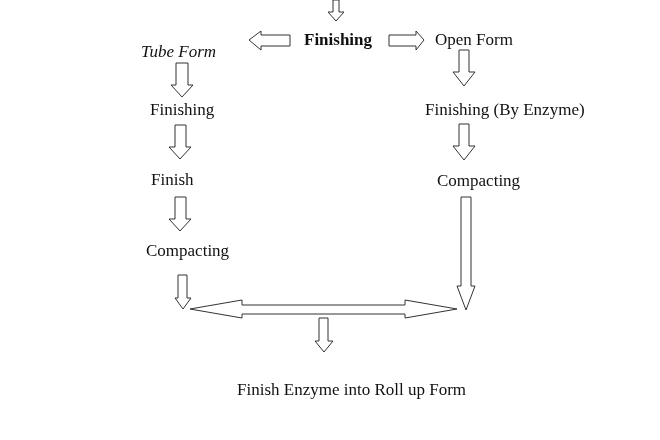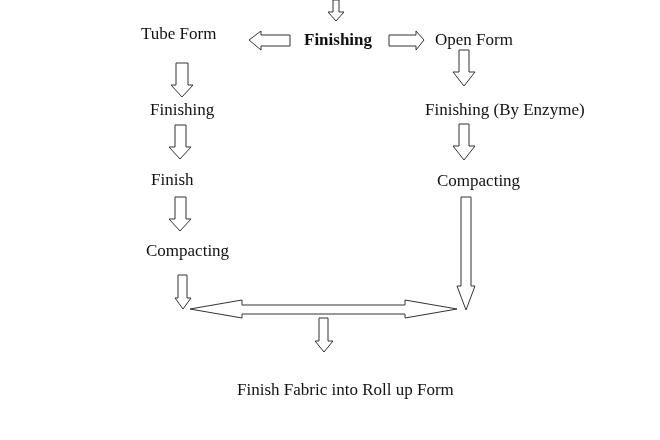--- a/index.html
+++ b/index.html
@@ -37,22 +37,22 @@
     <path class="arrow" d="M459,50 L469,50 L469,72 L475,72 L464,86 L453,72 L459,72 Z"></path>
     <path class="arrow" d="M459,124 L469,124 L469,146 L475,146 L464,160 L453,146 L459,146 Z"></path>
     <path class="arrow" d="M461,197 L471,197 L471,286 L475,286 L466,310 L457,286 L461,286 Z"></path>
 
     <path class="arrow" d="M190,309 L242,300 L242,305 L405,305 L405,300 L457,309 L405,318 L405,314 L242,314 L242,318 Z"></path>
 
     <path class="arrow" d="M319,318 L328,318 L328,341 L333,341 L324,352 L315,341 L319,341 Z"></path>
   </svg>
 
   <span class="lbl" style="left:304px; top:30px;font-weight:bold;">Finishing</span>
-  <span class="lbl" style="left:141px; top:24px;">Tube Form</span>
+  <span class="lbl" style="left:141px; top:42px;font-style:italic;">Tube Form</span>
   <span class="lbl" style="left:435px; top:30px;">Open Form</span>
   <span class="lbl" style="left:150px; top:100px;">Finishing</span>
   <span class="lbl" style="left:151px; top:170px;">Finish</span>
   <span class="lbl" style="left:146px; top:241px;">Compacting</span>
   <span class="lbl" style="left:425px; top:100px;">Finishing (By Enzyme)</span>
   <span class="lbl" style="left:437px; top:171px;">Compacting</span>
-  <span class="lbl" style="left:237px; top:380px;">Finish Fabric into Roll up Form</span>
+  <span class="lbl" style="left:237px; top:380px;">Finish Enzyme into Roll up Form</span>
 
 </div>
 
 </body></html>

